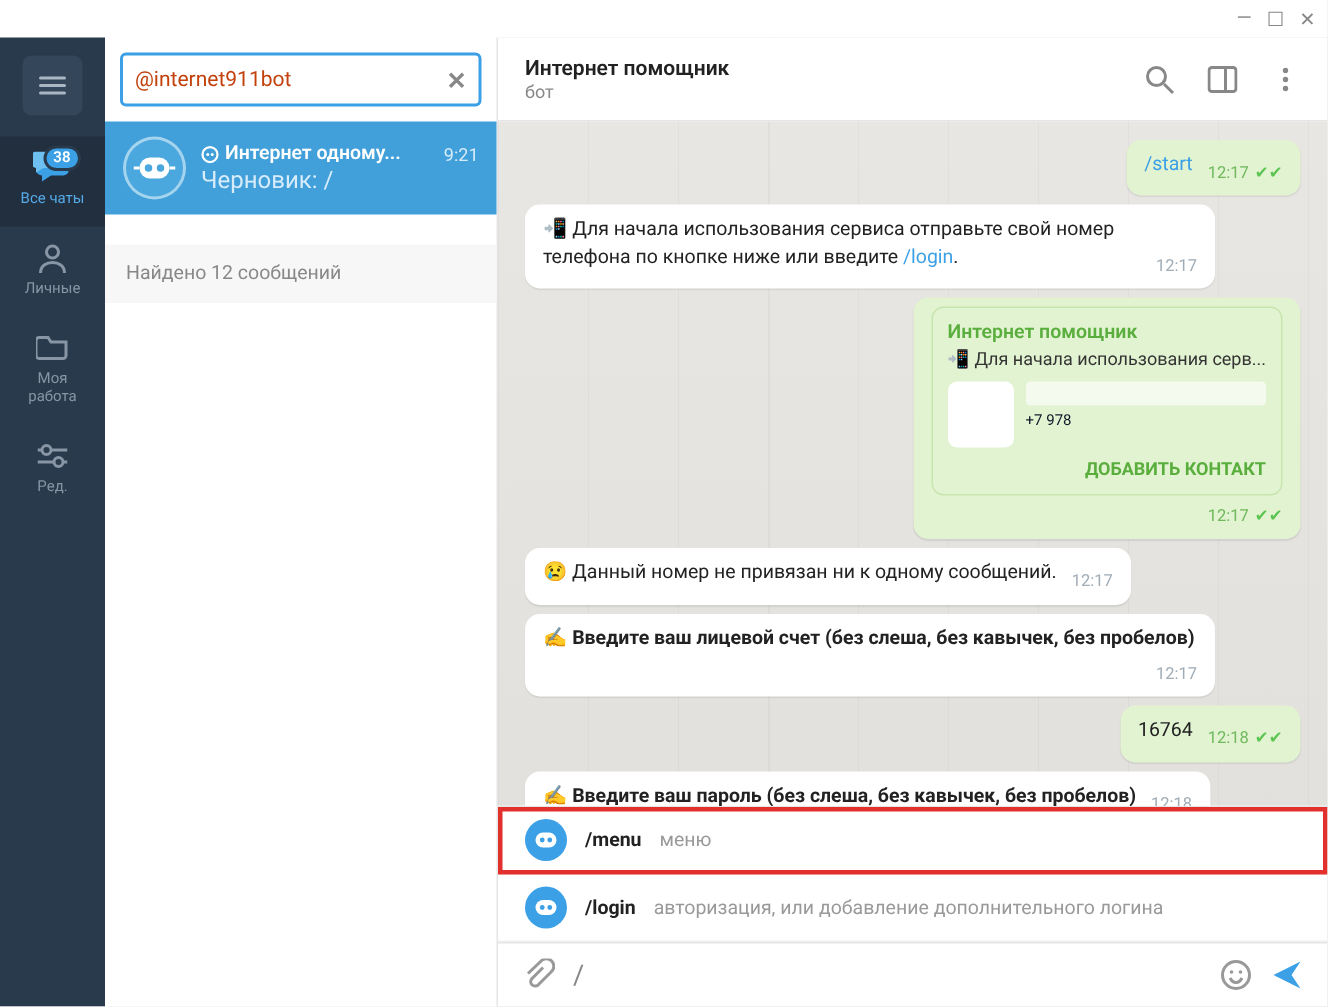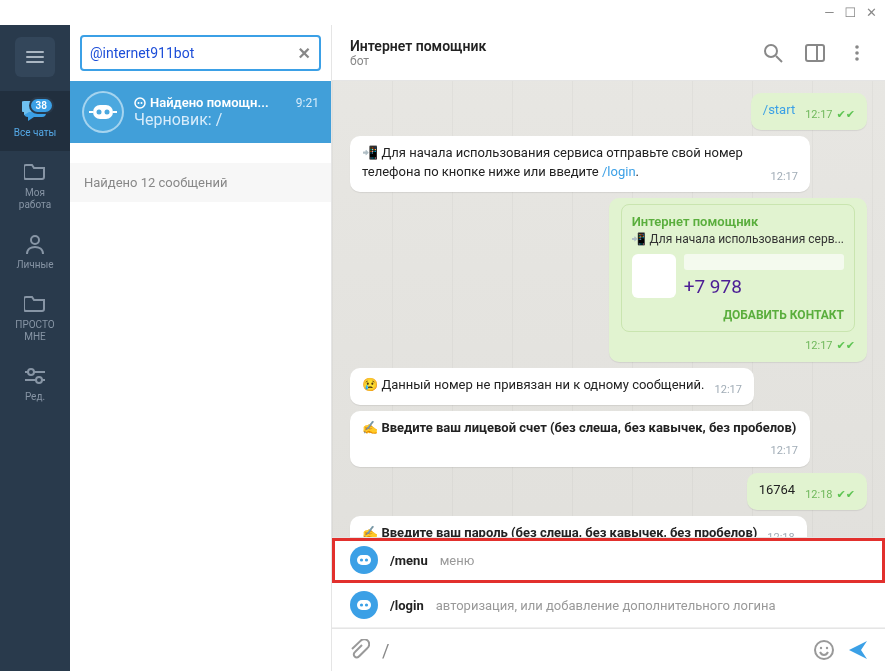--- a/index.html
+++ b/index.html
@@ -21,21 +21,21 @@
 .nav-item { width: 70px; display: flex; flex-direction: column; align-items: center; padding: 10px 0 12px; cursor: pointer; position: relative; }
 .nav-item.active { background: rgba(0,0,0,0.18); }
 .nav-icon { width: 26px; height: 22px; display:flex; align-items:center; justify-content:center; margin-bottom: 4px; }
 .nav-label { font-size: 10px; color: #8795a5; text-align: center; line-height: 12px; }
 .nav-item.active .nav-label { color: #55a9e7; }
 .badge { position:absolute; top:6px; right:16px; background:#3ba0e6; color:#fff; font-size:10px; border-radius:9px; padding:1px 5px; font-weight:600; border:2px solid #293a4c; }
 
 .chats-panel { width: 262px; background: #fff; border-right: 1px solid #e5e5e5; display: flex; flex-direction: column; }
 .search-wrap { padding: 10px; }
 .search-box { border: 2px solid #3ba0e6; border-radius: 4px; height: 36px; display:flex; align-items:center; padding: 0 8px; }
-.search-input { flex:1; border:none; outline:none; font-size:14px; color:#1d4ed8; }
+.search-input { flex:1; border:none; outline:none; font-size:14px; color:#c2410c; }
 .search-clear { color:#888; cursor:pointer; font-weight:bold; }
 
 .chat-item { background: #419fd9; color:#fff; padding: 10px 12px; display:flex; align-items:center; gap:10px; cursor:pointer; }
 .chat-avatar { width:42px; height:42px; border-radius:50%; background:#4ba8df; display:flex; align-items:center; justify-content:center; border:2px solid rgba(255,255,255,0.5); }
 .chat-meta { flex:1; min-width:0; }
 .chat-title-row { display:flex; align-items:center; justify-content:space-between; }
 .chat-title { font-size:13px; font-weight:600; display:flex; align-items:center; gap:4px; white-space:nowrap; overflow:hidden; text-overflow:ellipsis; }
 .chat-time { font-size:12px; color:#d7ecfb; }
 .chat-sub { font-size:16px; color:#d7ecfb; white-space:nowrap; overflow:hidden; text-overflow:ellipsis; }
 
@@ -59,21 +59,21 @@
 .bubble .time { font-size:11px; color:#a0acb6; float:right; margin-left:10px; margin-top:6px; }
 .bubble.out .time { color:#6fb85b; }
 .ticks { display:inline-block; margin-left:4px; color:#5dc452; }
 .bubble .link { color:#3ba0e6; }
 
 .contact-card { border:1px solid #c9e5af; border-radius:8px; padding:8px 10px; margin-top:-2px; }
 .contact-name { color:#5aae3d; font-weight:600; font-size:13px; }
 .contact-preview { font-size:12px; color:#333; white-space:nowrap; overflow:hidden; text-overflow:ellipsis; }
 .contact-inner { display:flex; gap:8px; margin-top:6px; }
 .contact-avatar { width:44px; height:44px; background:#fff; border-radius:6px; }
-.contact-phone { color:#4c1d95; font-size:19px; }
+.contact-phone { color:#0f172a; font-size:10px; }
 .add-contact { color:#5aae3d; font-weight:700; font-size:12px; margin-top:6px; text-align:right; }
 
 .suggestions { background:#fff; border-top:1px solid #e5e5e5; }
 .sugg-row { display:flex; align-items:center; padding:8px 18px; gap:12px; border-bottom:1px solid #f0f0f0; cursor:pointer; }
 .sugg-row.highlighted { outline:3px solid #e2302d; outline-offset:-3px; }
 .sugg-avatar { width:28px; height:28px; border-radius:50%; background:#3ba0e6; display:flex; align-items:center; justify-content:center; }
 .sugg-cmd { font-weight:700; font-size:13px; color:#222; }
 .sugg-desc { color:#999; font-size:13px; }
 
 .composer { background:#fff; display:flex; align-items:center; padding:10px 16px; gap:12px; border-top:1px solid #e5e5e5; }
@@ -107,47 +107,38 @@
             <path fill="#3ba0e6" d="M4 2h14a4 4 0 014 4v6a4 4 0 01-4 4H10l-6 4v-4a4 4 0 01-4-4V6a4 4 0 014-4z" transform="translate(2 0)"></path>
             <path fill="#6ec0f0" d="M2 0h12a3 3 0 013 3v5a3 3 0 01-3 3H7l-5 3v-3a3 3 0 01-3-3V3a3 3 0 013-3z"></path>
           </svg>
       </div>
       <span class="badge">38</span>
       <div class="nav-label">Все чаты</div>
     </div>
 
     <div class="nav-item">
       <div class="nav-icon">
-        <svg width="22" height="18" viewBox="0 0 22 18">
-            <path d="M2 2h6l2 3h10v9a2 2 0 01-2 2H2a2 2 0 01-2-2V4a2 2 0 012-2z" fill="none" stroke="#8795a5" stroke-width="2"></path>
-          </svg>
-      </div>
-      <div class="nav-label" style="white-space:pre;">Моя
-работа</div>
-    </div>
-
-    <div class="nav-item">
-      <div class="nav-icon">
         <svg width="20" height="20" viewBox="0 0 20 20">
             <circle cx="10" cy="6" r="4" fill="none" stroke="#8795a5" stroke-width="2"></circle>
             <path d="M2 20c0-5 4-7 8-7s8 2 8 7" fill="none" stroke="#8795a5" stroke-width="2"></path>
           </svg>
       </div>
       <div class="nav-label">Личные</div>
     </div>
 
     <div class="nav-item">
       <div class="nav-icon">
         <svg width="22" height="18" viewBox="0 0 22 18">
             <path d="M2 2h6l2 3h10v9a2 2 0 01-2 2H2a2 2 0 01-2-2V4a2 2 0 012-2z" fill="none" stroke="#8795a5" stroke-width="2"></path>
           </svg>
       </div>
-      <div class="nav-label" style="white-space:pre;">ПРОСТО
-МНЕ</div>
-    </div>
+      <div class="nav-label" style="white-space:pre;">Моя
+работа</div>
+    </div>
+
 
     <div class="nav-item">
       <div class="nav-icon">
         <svg width="20" height="16" viewBox="0 0 20 16">
             <line x1="0" y1="4" x2="20" y2="4" stroke="#8795a5" stroke-width="2"></line>
             <circle cx="6" cy="4" r="3" fill="#293a4c" stroke="#8795a5" stroke-width="2"></circle>
             <line x1="0" y1="12" x2="20" y2="12" stroke="#8795a5" stroke-width="2"></line>
             <circle cx="14" cy="12" r="3" fill="#293a4c" stroke="#8795a5" stroke-width="2"></circle>
           </svg>
       </div>
@@ -174,21 +165,21 @@
           </svg>
       </div>
       <div class="chat-meta">
         <div class="chat-title-row">
           <div class="chat-title">
             <svg width="12" height="12" viewBox="0 0 12 12">
                 <circle cx="6" cy="6" r="5" fill="none" stroke="#fff" stroke-width="1.5"></circle>
                 <circle cx="4.5" cy="6" r="1" fill="#fff"></circle>
                 <circle cx="7.5" cy="6" r="1" fill="#fff"></circle>
               </svg>
-            <span>Найдено помощн...</span>
+            <span>Интернет одному...</span>
           </div>
           <span class="chat-time">9:21</span>
         </div>
         <div class="chat-sub">Черновик: /</div>
       </div>
     </div>
 
     <div class="search-results-header">Найдено 12 сообщений</div>
   </div>
 

